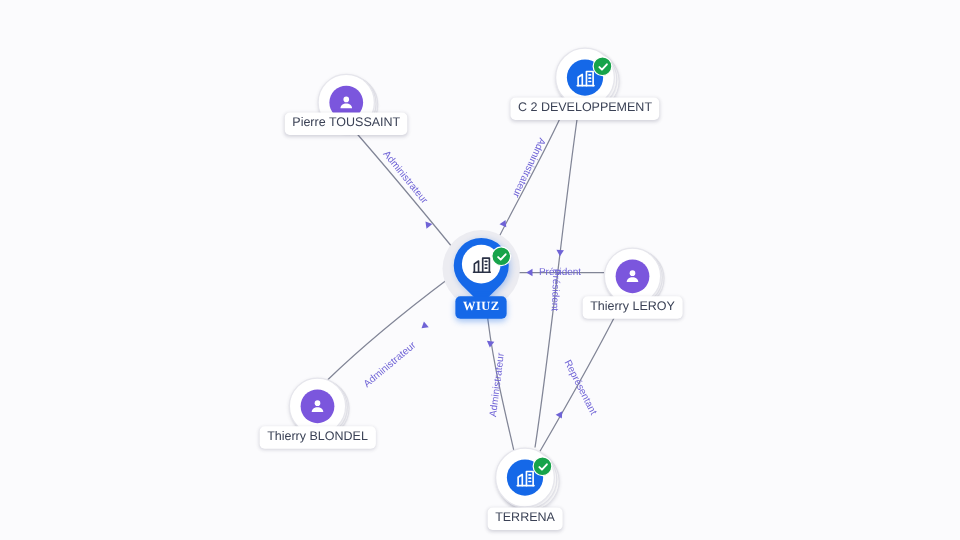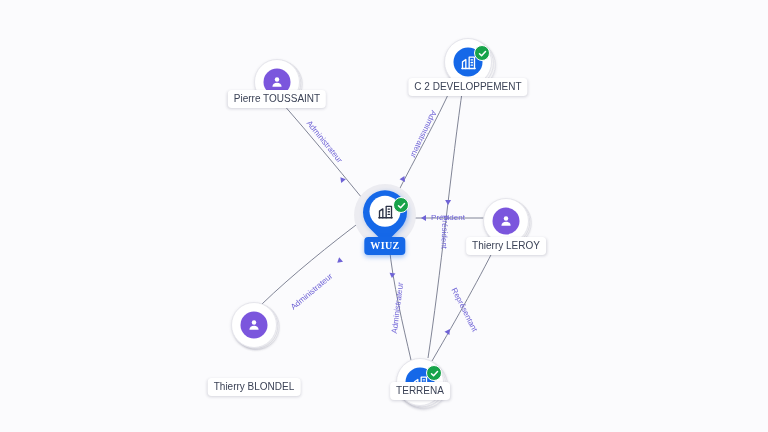--- a/index.html
+++ b/index.html
@@ -224,21 +224,21 @@
             <path d="M13 21V4h8v17"></path>
             <path d="M2 21h20"></path>
             <path d="M16 8h2M16 12h2M16 16h2"></path>
           </svg>
         </div>
         <div class="badge" style="left: 6px; top: -17px;">
           <svg width="9" height="9" viewBox="0 0 24 24" fill="none" stroke="#ffffff" stroke-width="4" stroke-linecap="round" stroke-linejoin="round">
             <path d="M4 12.5 L9.5 18 L20 6.5"></path>
           </svg>
         </div>
-        <div class="label" style="top: 0;">TERRENA</div>
+        <div class="label" style="top: 24px;">TERRENA</div>
       </div>
       <div class="node" style="left: 277px; top: 82px;">
         <div class="person-halo stack3"></div>
         <div class="person-halo stack2"></div>
         <div class="person-halo "></div>
         <div class="person-disc">
           <svg width="15" height="15" viewBox="0 0 24 24" fill="#ffffff">
             <circle cx="12" cy="8" r="3.6"></circle>
             <path d="M4.6 19.5c0-4 3.4-6.3 7.4-6.3s7.4 2.3 7.4 6.3z"></path>
           </svg>
@@ -260,21 +260,21 @@
       <div class="node" style="left: 254px; top: 325px;">
         <div class="person-halo stack3"></div>
         <div class="person-halo stack2"></div>
         <div class="person-halo "></div>
         <div class="person-disc">
           <svg width="15" height="15" viewBox="0 0 24 24" fill="#ffffff">
             <circle cx="12" cy="8" r="3.6"></circle>
             <path d="M4.6 19.5c0-4 3.4-6.3 7.4-6.3s7.4 2.3 7.4 6.3z"></path>
           </svg>
         </div>
-        <div class="label" style="top: 16px; margin-top: 37px;">Thierry BLONDEL</div>
+        <div class="label" style="top: 16px;">Thierry BLONDEL</div>
       </div>
     </div>
   <div id="edge-label-layer">
       <div class="edge-label" style="left: 324px; top: 142px; transform: translate(-50%, -50%) rotate(51deg);">Administrateur</div>
       <div class="edge-label" style="left: 423px; top: 134px; transform: translate(-50%, -50%) rotate(115deg);">Administrateur</div>
       <div class="edge-label" style="left: 312px; top: 292px; transform: translate(-50%, -50%) rotate(-40deg);">Administrateur</div>
       <div class="edge-label" style="left: 398px; top: 308px; transform: translate(-50%, -50%) rotate(-83deg);">Administrateur</div>
       <div class="edge-label" style="left: 448px; top: 218px; transform: translate(-50%, -50%) rotate(0deg);">Président</div>
       <div class="edge-label" style="left: 444px; top: 232px; transform: translate(-50%, -50%) rotate(92deg);">Président</div>
       <div class="edge-label" style="left: 464px; top: 310px; transform: translate(-50%, -50%) rotate(63deg);">Représentant</div>

